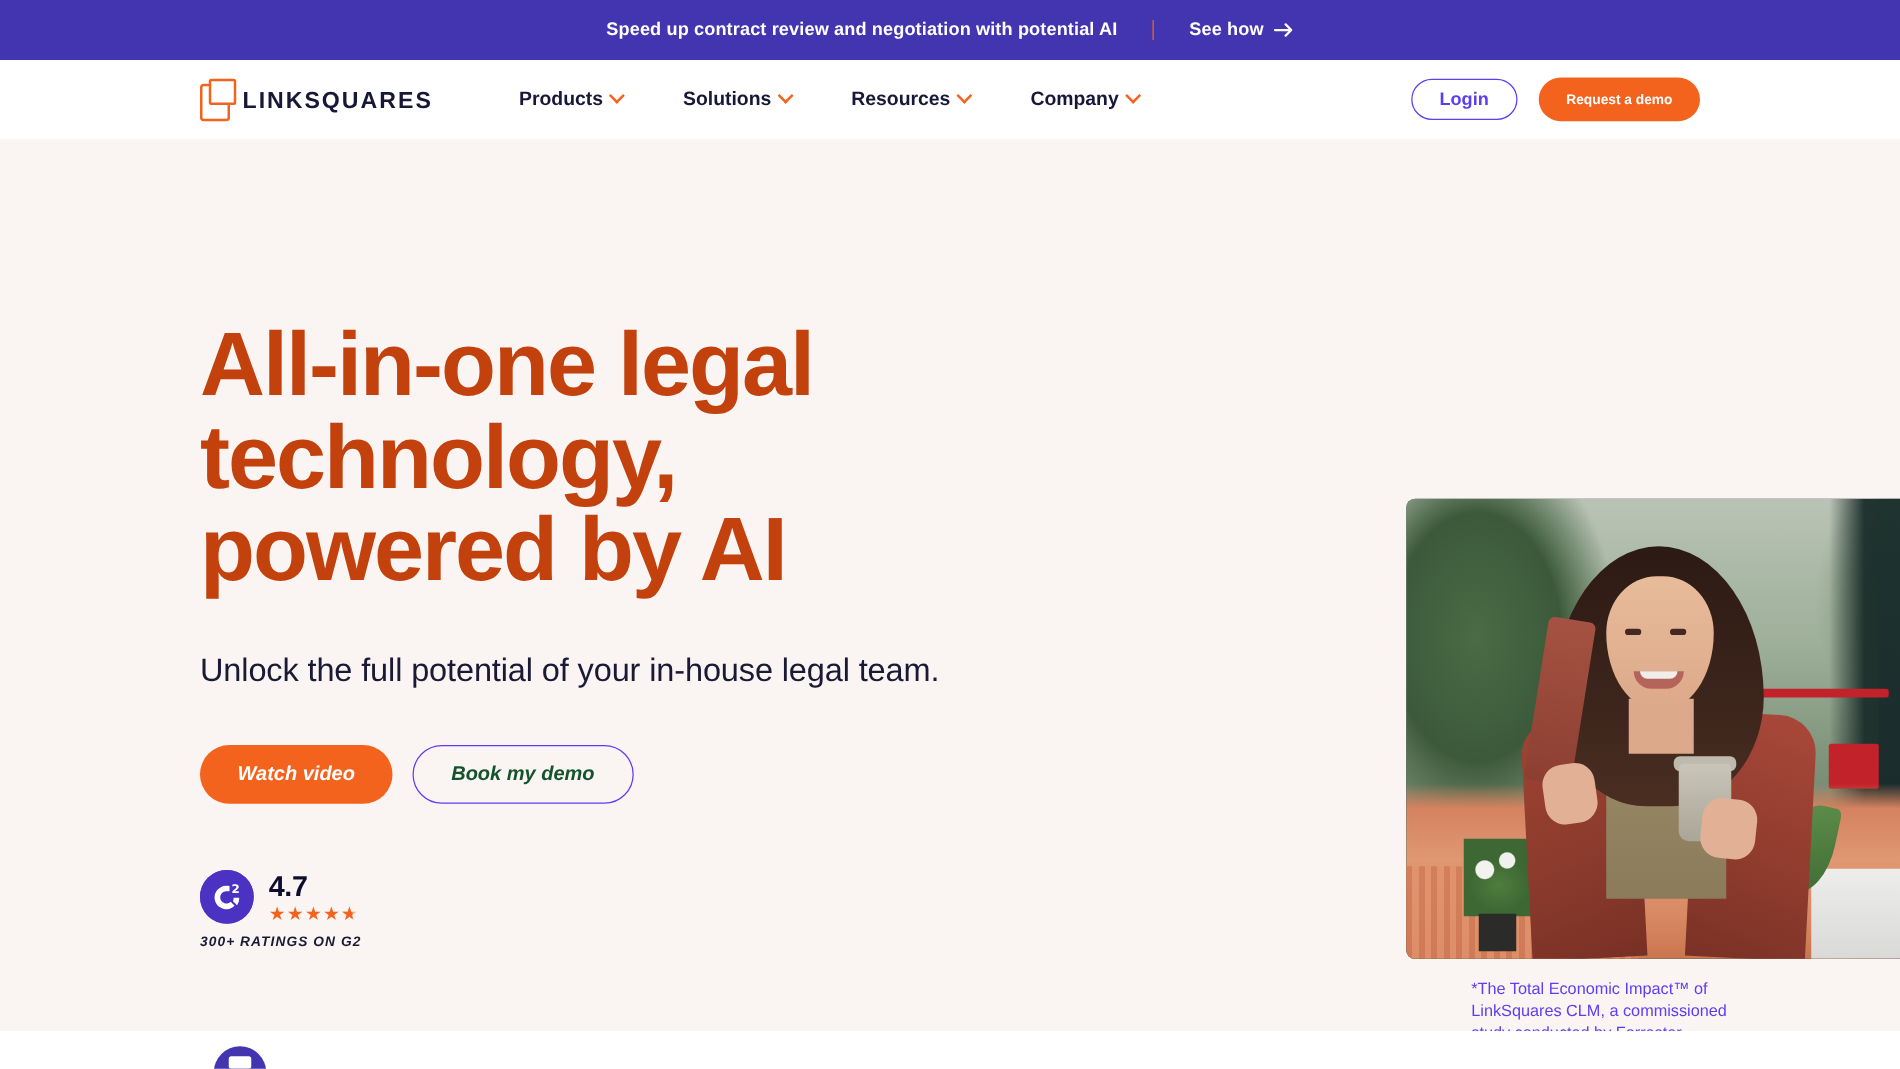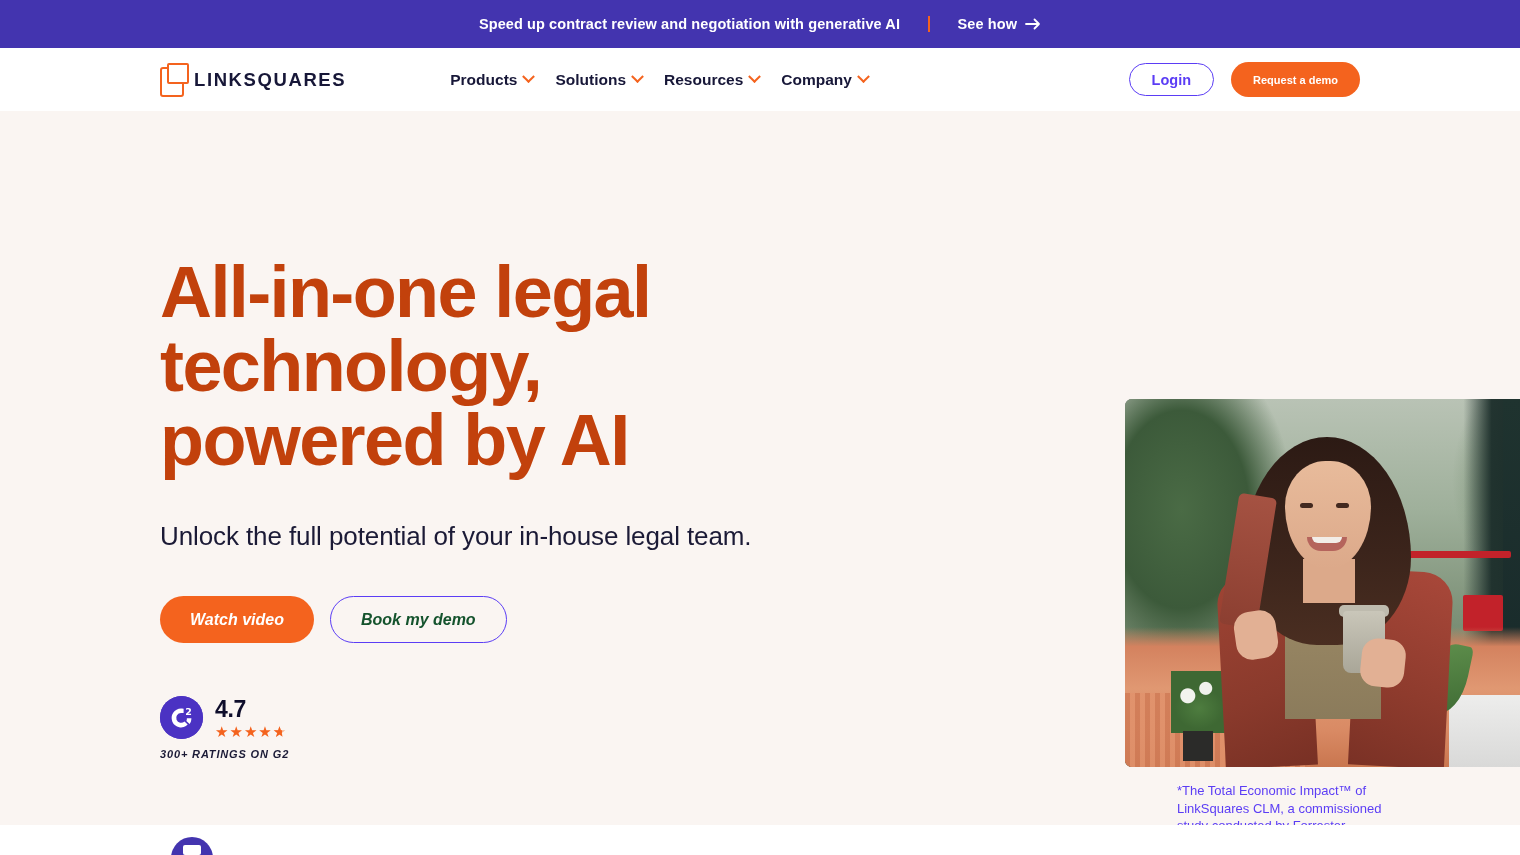--- a/index.html
+++ b/index.html
@@ -95,22 +95,22 @@
   }
   .logo-text {
     font-size: 18.5px;
     font-weight: 700;
     color: #171738;
     letter-spacing: 1.6px;
   }
 
   .nav {
     display: flex;
-    gap: 22px;
-    margin-left: 104px;
+    gap: 48px;
+    margin-left: 69px;
   }
   .nav-item {
     display: flex;
     align-items: center;
     gap: 7px;
     font-size: 15.5px;
     font-weight: 700;
     color: #171738;
     cursor: pointer;
     text-decoration: none;
@@ -468,21 +468,21 @@
     background: #ffffff;
     border-radius: 2px;
   }
 </style>
 </head>
 <body>
 
 <div class="page">
 
   <div class="announce-bar">
-    <span class="announce-text">Speed up contract review and negotiation with generative AI</span>
+    <span class="announce-text">Speed up contract review and negotiation with potential AI</span>
     <span class="announce-divider"></span>
     <a class="announce-link" href="#">
       <span>See how</span>
       <span class="arrow-right">
         <svg width="16" height="12" viewBox="0 0 16 12" fill="none" aria-hidden="true">
           <path d="M1 6h13M9.5 1.5L14 6l-4.5 4.5" stroke="#ffffff" stroke-width="1.8" stroke-linecap="round" stroke-linejoin="round"></path>
         </svg>
       </span>
     </a>
   </div>

